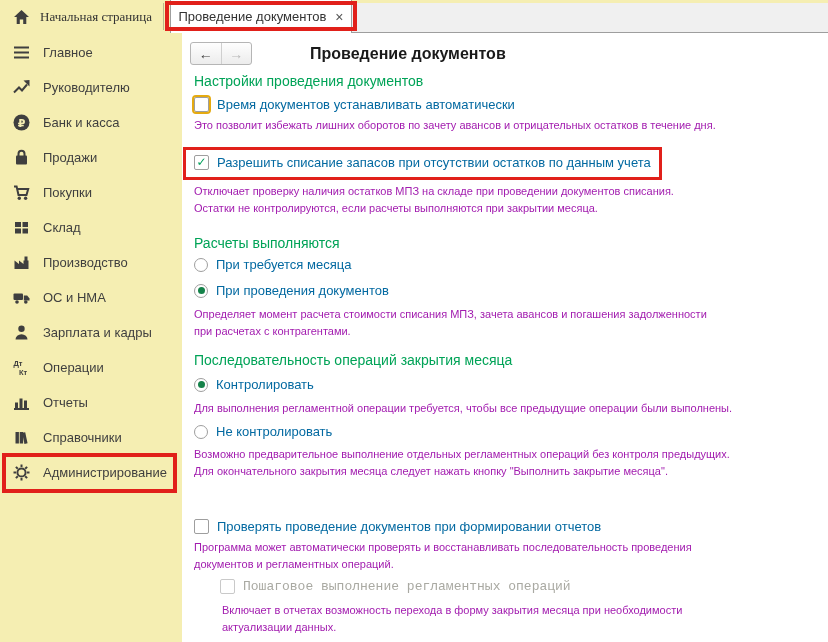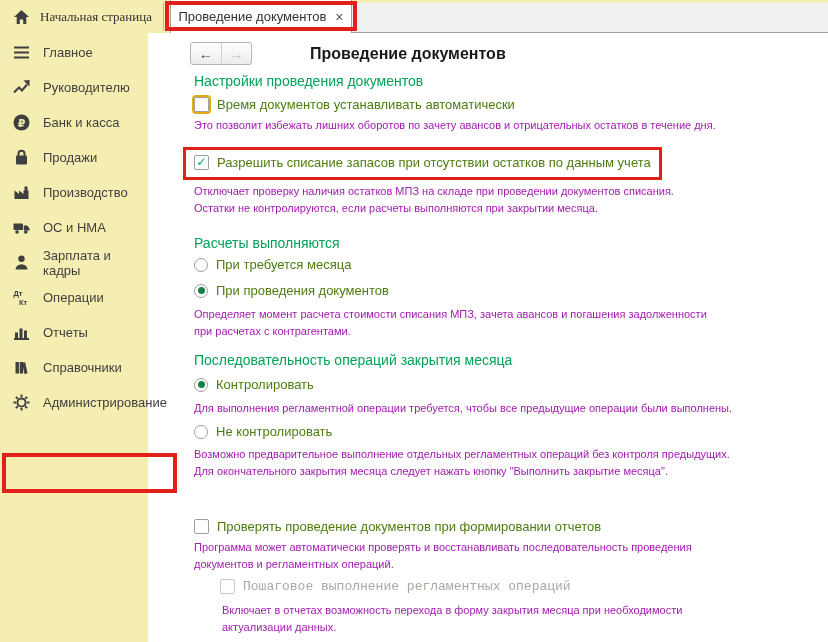--- a/index.html
+++ b/index.html
@@ -23,40 +23,40 @@
     display:flex; align-items:center; justify-content:center; gap:9px; cursor:pointer;
   }
   .tab-active .tab-label { font-size:13px; color:#333; }
   .tab-close { font-size:14px; color:#555; cursor:pointer; line-height:1; }
   
   .annotation { position:absolute; border:4px solid #e1201a; pointer-events:none; z-index:50; }
   .ann-tab  { left:165px; top:1px; width:192px; height:30px; }
   .ann-admin{ left:2px; top:420px; width:175px; height:40px; }
   .ann-cb   { left:1px; top:114px; width:479px; height:33px; border-width:3px; }
   
-  .sidebar { position:absolute; left:0; top:33px; width:148px; height:609px; background:#f5eeb2; padding-top:2px; }
+  .sidebar { position:absolute; left:0; top:33px; width:182px; height:609px; background:#f5eeb2; padding-top:2px; }
   .side-item { height:35px; display:flex; align-items:center; padding-left:13px; gap:13px; cursor:pointer; }
   .side-item .ic { width:17px; height:17px; flex:0 0 17px; display:flex; align-items:center; justify-content:center; }
   .side-item .lbl { font-size:13px; color:#3f3f3f; }
   svg .st { stroke:#3f3f3f; stroke-width:2; fill:none; }
   svg .fl { fill:#3f3f3f; stroke:none; }
   
   .main { position:absolute; left:182px; top:33px; width:646px; height:609px; background:#fff; }
   .navbtns {
     position:absolute; left:8px; top:9px; width:62px; height:23px;
     border:1px solid #b5b5b5; border-radius:3px; background:linear-gradient(#fefefe,#ececec);
     display:flex; overflow:hidden;
   }
   .navbtn { flex:1; display:flex; align-items:center; justify-content:center; font-size:14px; cursor:pointer; }
   .navbtn.back { color:#3c3c3c; border-right:1px solid #cfcfcf; }
   .navbtn.fwd  { color:#b8b8b8; }
   .page-title { position:absolute; left:128px; top:12px; font-size:16px; font-weight:bold; color:#1a1a1a; }
   .sec-h { position:absolute; left:12px; font-size:14px; color:#00a357; }
   .row { position:absolute; left:12px; display:flex; align-items:center; gap:8px; cursor:pointer; }
-  .row .lbl { font-size:13px; color:#4d7c0f; }
+  .row .lbl { font-size:13px; color:#0369a1; }
   .row.disabled { cursor:default;font-family:Liberation Mono, monospace; }
   .row.disabled .lbl { color:#a9a9a2; }
   .hint { position:absolute; left:12px; font-size:11px; color:#a21caf; white-space:nowrap; }
   .cbx {
     width:15px; height:15px; flex:0 0 15px; background:#fff;
     border:1px solid #9e9e9e; border-radius:2px;
     display:flex; align-items:center; justify-content:center;
   }
   .cbx.focused { outline:2px solid #e5aa10; }
   .cbx .mark { font-size:12px; font-weight:bold; color:#00a05a; line-height:1; transform:translateY(-1px); }
@@ -130,21 +130,44 @@
   <div class="side-item">
     <span class="ic">
       <svg width="17" height="17" viewBox="0 0 17 17">
         <path class="st" stroke-width="1.6" d="M5.5 7 V4.8 a3 3 0 0 1 6 0 V7"></path>
         <rect class="fl" x="3" y="6.5" width="11" height="9" rx="1"></rect>
       </svg>
     </span>
     <span class="lbl">Продажи</span>
   </div>
 
-
+  <div class="side-item">
+    <span class="ic">
+      <svg width="17" height="17" viewBox="0 0 17 17">
+        <path class="st" stroke-width="1.8" d="M1 2.5 h2.6 l1.9 8.5 h8 l1.7 -6 H4.2"></path>
+        <circle class="fl" cx="6.3" cy="14.3" r="1.7"></circle>
+          <circle class="fl" cx="12.6" cy="14.3" r="1.7"></circle>
+      </svg>
+    </span>
+    <span class="lbl">Покупки</span>
+  </div>
+
+  <div class="side-item">
+    <span class="ic">
+      <svg width="17" height="17" viewBox="0 0 17 17">
+          <g class="fl">
+        <rect x="2" y="3" width="6" height="5"></rect>
+            <rect x="9.5" y="3" width="5.5" height="5"></rect>
+        <rect x="2" y="9.5" width="6" height="5"></rect>
+            <rect x="9.5" y="9.5" width="5.5" height="5"></rect>
+      </g>
+        </svg>
+    </span>
+    <span class="lbl">Склад</span>
+  </div>
 
   <div class="side-item">
     <span class="ic">
       <svg width="17" height="17" viewBox="0 0 17 17">
         <path class="fl" d="M1.5 15 V6.5 L6 10 V6.5 L10.5 10 V6.5 H15.5 V15 Z"></path>
         <rect class="fl" x="11.5" y="2.5" width="3" height="5"></rect>
       </svg>
     </span>
     <span class="lbl">Производство</span>
   </div>

